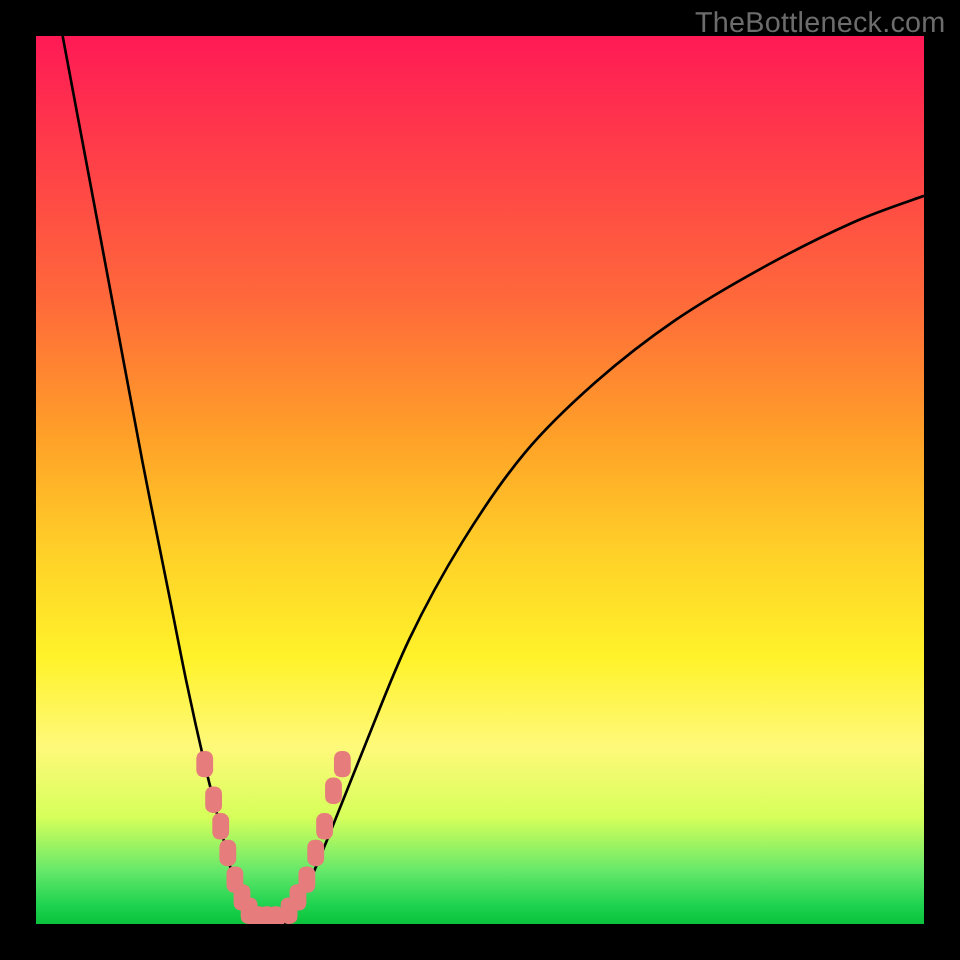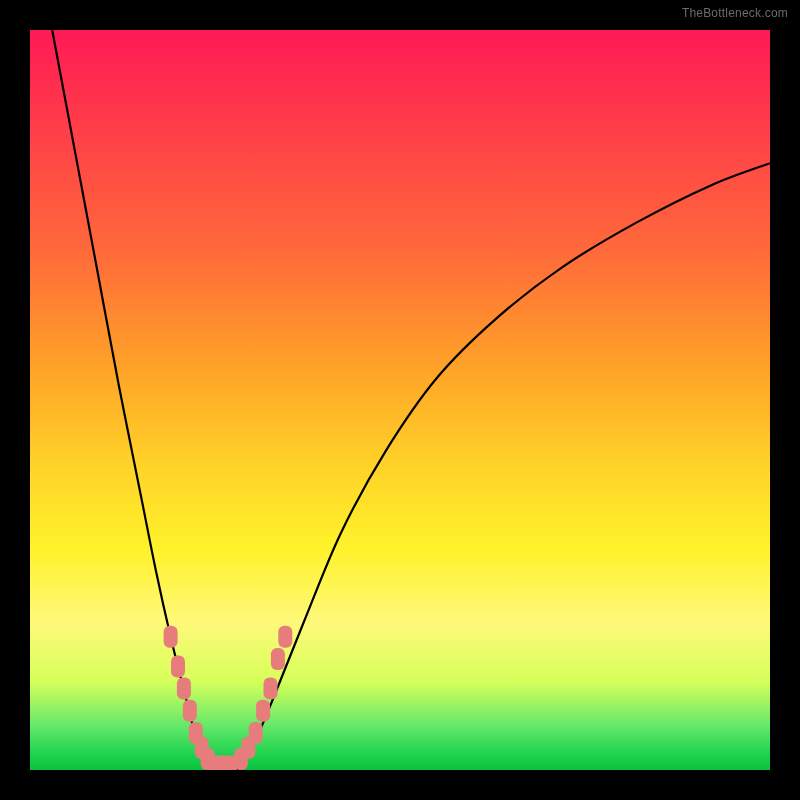--- a/index.html
+++ b/index.html
@@ -36,21 +36,21 @@
       #66e86a 94%,
       #1cd24e 98%,
       #0bc23c 100%
     );
   }
   .watermark {
     position: absolute;
     top: 6px;
     right: 12px;
     color: #6c6c6c;
-    font-size: 12px;
+    font-size: 24px;
     font-weight: 500;
     letter-spacing: 0.2px;
   }
   svg.curves {
     position: absolute;
     inset: 0;
   }
   .curve {
     fill: none;
     stroke: #000;

